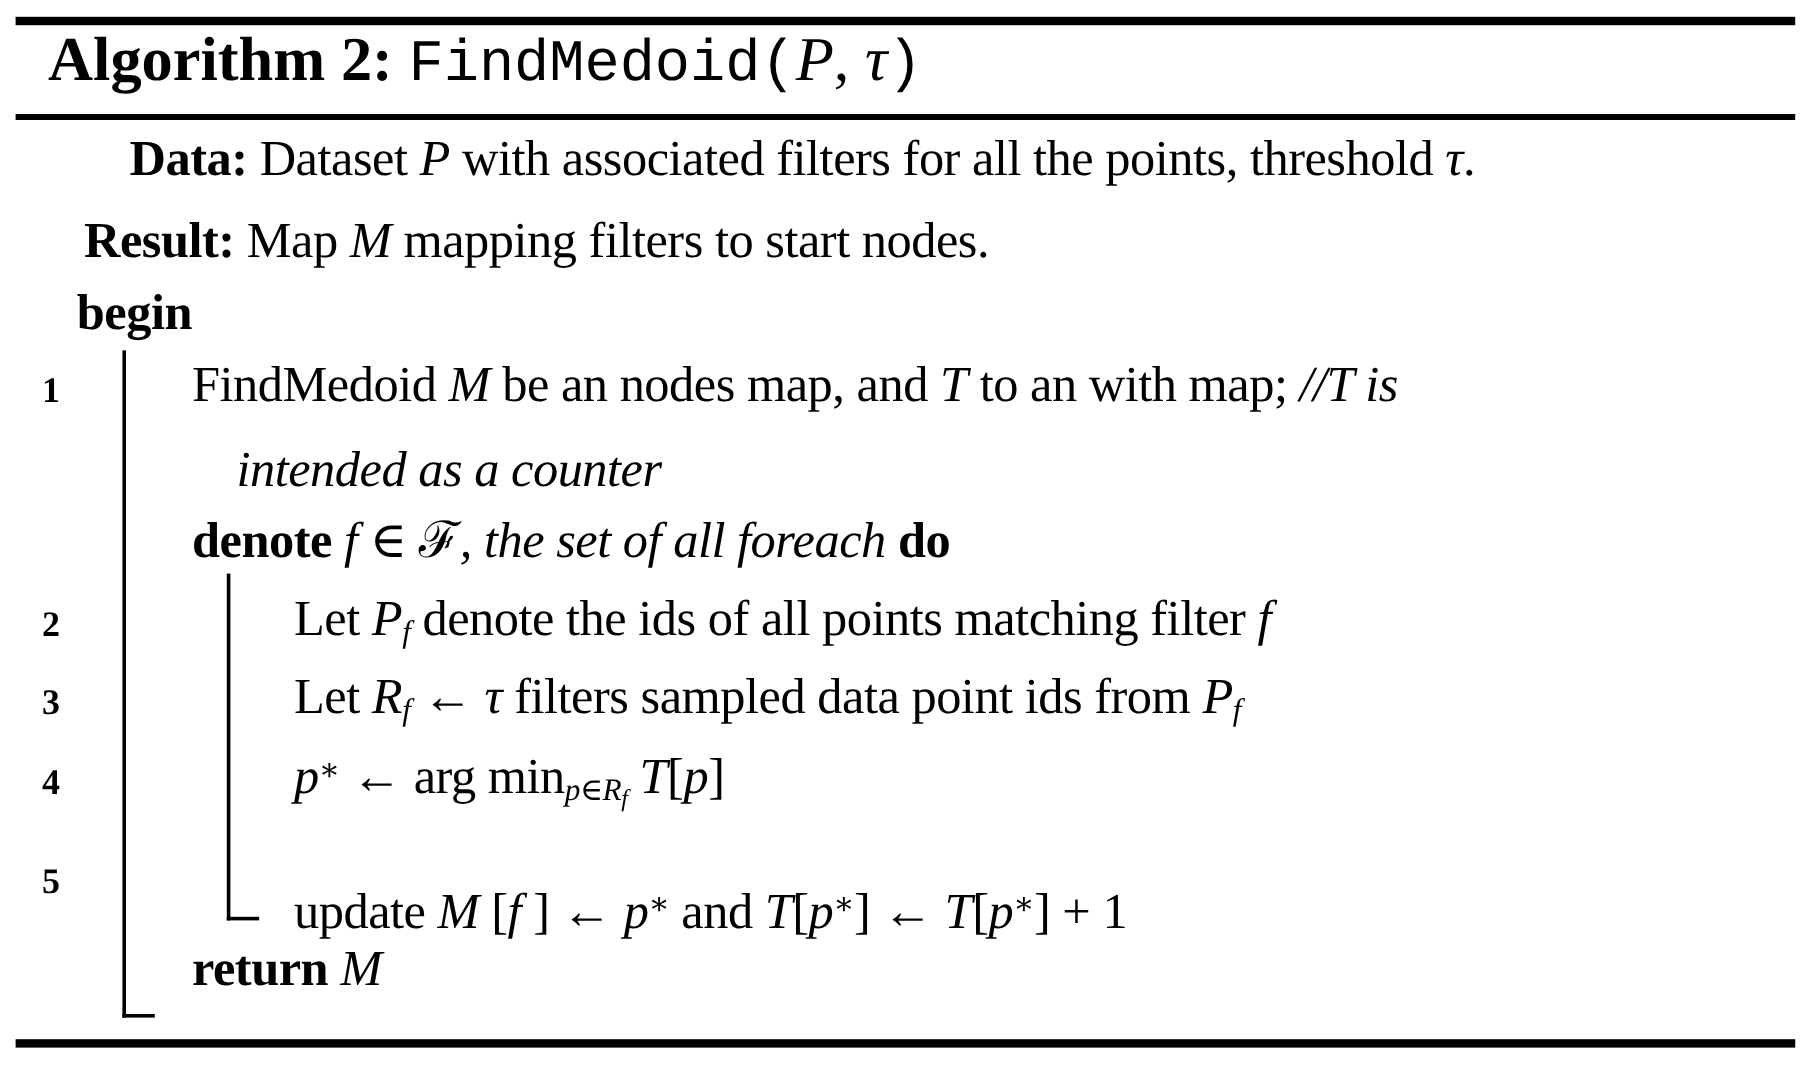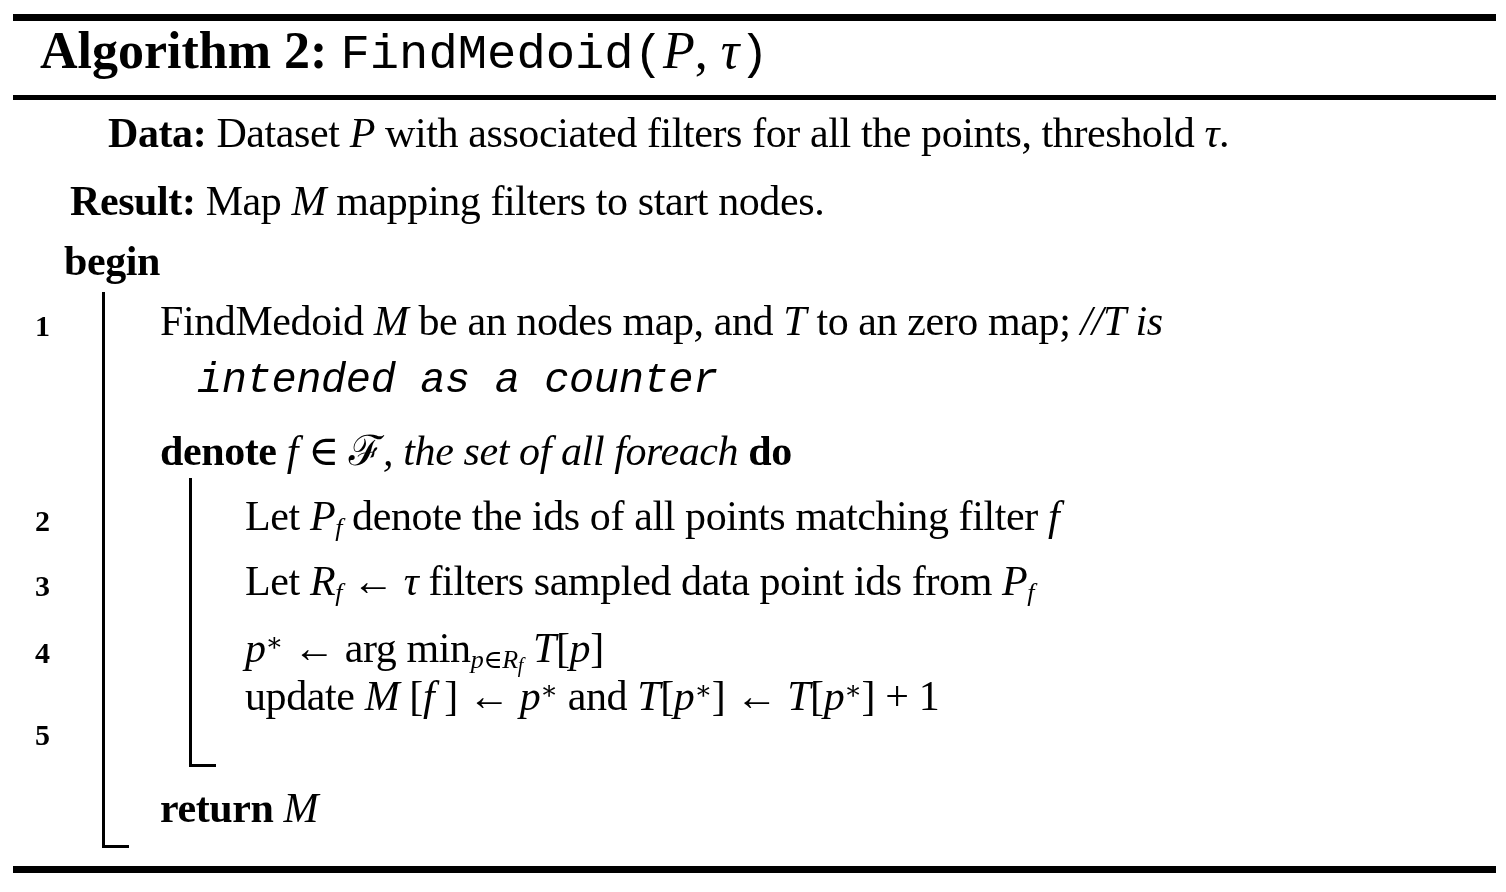--- a/index.html
+++ b/index.html
@@ -19,26 +19,26 @@
   }
 
   .line{
     position:absolute;font-size:42px;line-height:1;white-space:nowrap;
     letter-spacing:-0.4px;
   }
   .line-data   {top:112px;left:76px;margin-left:32px;}
   .line-result {top:180px;left:70px;}
   .line-begin  {top:240px;left:64px;text-align:center;}
   .line-1      {top:300px;left:160px;}
-  .line-1b     {top:360px;left:197px;font-family:Liberation Mono, monospace;}
+  .line-1b     {top:371px;left:197px;}
   .line-foreach{top:430px;left:160px;}
   .line-2      {top:495px;left:245px;}
   .line-3      {top:560px;left:245px;}
   .line-4      {top:627px;left:245px;}
-  .line-5      {top:675px;left:245px;}
+  .line-5      {top:739px;left:245px;}
   .line-return {top:787px;left:160px;}
 
   .lineno{
     position:absolute;left:18px;width:32px;text-align:right;
     font-size:30px;font-weight:bold;line-height:1;
   }
   .n1{top:311px;} .n2{top:506px;} .n3{top:571px;} .n4{top:638px;} .n5{top:720px;}
 
   .b{font-weight:bold;}
   .i{font-style:italic;}
@@ -58,21 +58,21 @@
 
 <div class="title"><span class="b">Algorithm 2:</span><span> </span><span class="sans">FindMedoid</span><span class="sans">(</span><span class="i">P</span><span>, </span><span class="i">τ</span><span class="sans">)</span></div>
 
 <div class="hrule mid"></div>
 
 <div class="line line-data"><span class="b">Data:</span><span> Dataset </span><span class="i">P</span><span> with associated filters for all the points, threshold </span><span class="i">τ</span><span>.</span></div>
 <div class="line line-result"><span class="b">Result:</span><span> Map </span><span class="i">M</span><span> mapping filters to start nodes.</span></div>
 <div class="line line-begin"><span class="b">begin</span></div>
 
 <div class="lineno n1">1</div>
-<div class="line line-1"><span>FindMedoid </span><span class="i">M</span><span> be an nodes map, and </span><span class="i">T</span><span> to an zero map; </span><span class="i">//T is</span></div>
+<div class="line line-1"><span>FindMedoid </span><span class="i">M</span><span> be an nodes map, and </span><span class="i">T</span><span> to an with map; </span><span class="i">//T is</span></div>
 <div class="line line-1b"><span class="i">intended as a counter</span></div>
 
 <div class="line line-foreach"><span class="b">denote </span><span class="i">f</span><span> ∈ </span><span>ℱ</span><span class="i">, the set of all foreach </span><span class="b">do</span></div>
 
 <div class="lineno n2">2</div>
 <div class="line line-2"><span>Let </span><span class="i">P</span><span class="sub i">f</span><span> denote the ids of all points matching filter </span><span class="i">f</span></div>
 
 <div class="lineno n3">3</div>
 <div class="line line-3"><span>Let </span><span class="i">R</span><span class="sub i">f</span><span> ← </span><span class="i">τ</span><span> filters sampled data point ids from </span><span class="i">P</span><span class="sub i">f</span></div>
 

